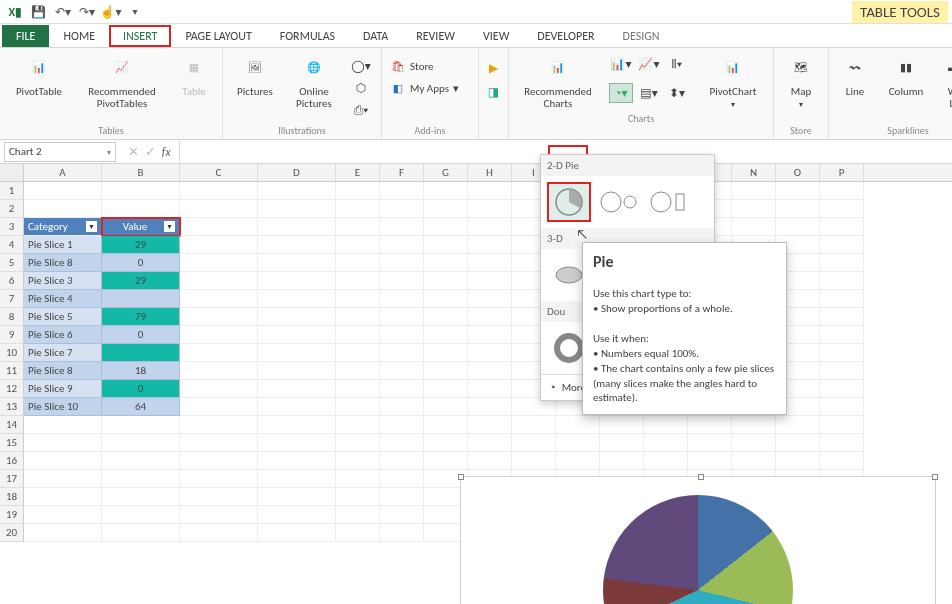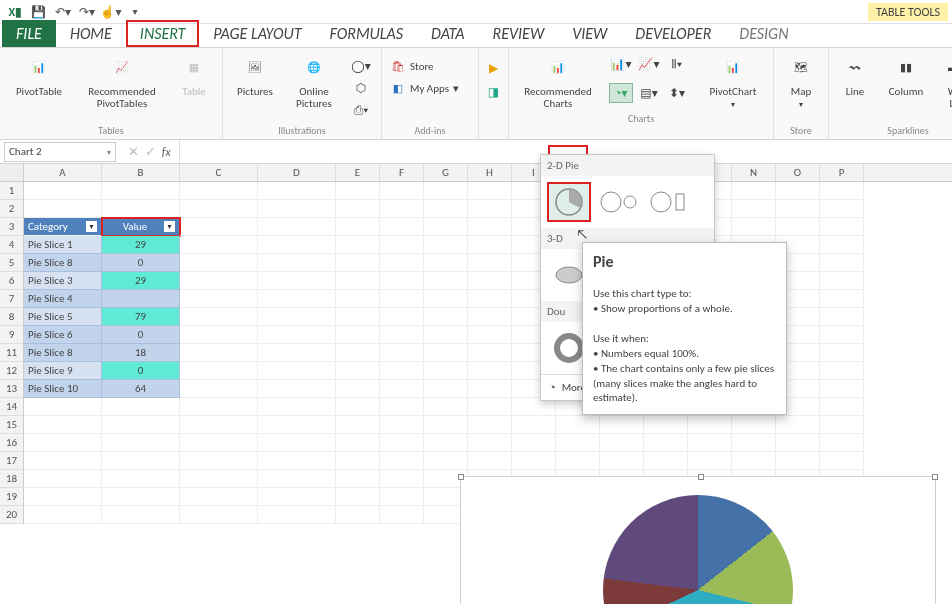--- a/index.html
+++ b/index.html
@@ -2,24 +2,24 @@
 <html><head>
 <meta charset="utf-8">
 <style>
   * { box-sizing: border-box; margin: 0; padding: 0; font-family: "Segoe UI", Calibri, sans-serif; }
   body { background: #fff; width: 952px; height: 604px; overflow: hidden; font-size: 12px; color: #444; }
 
   .titlebar { height: 24px; background: #fff; display: flex; align-items: center; border-bottom: 1px solid #e0e0e0; }
   .titlebar .qat { display:flex; align-items:center; gap:2px; padding-left:4px; }
   .qat-btn { width:22px; height:20px; display:flex; align-items:center; justify-content:center; color:#555; }
   .title-right { margin-left:auto; display:flex; align-items:center; gap:18px; padding-right:4px; font-size:12px; }
-  .tabletools { background:#fff1a8; padding:2px 8px; font-size:12px; }
+  .tabletools { background:#fff1a8; padding:2px 8px; font-size:15px; }
 
   .tabs { height: 24px; display:flex; align-items:flex-end; border-bottom:1px solid #d4d4d4; padding-left:2px; }
-  .tab { padding:4px 14px; font-size:16px; color:#444; cursor:pointer;font-style:italic; }
+  .tab { padding:4px 14px; font-size:12px; color:#444; cursor:pointer; }
   .tab.file { background:#217346; color:#fff; }
   .tab.active { color:#217346; }
   .tab.insert { border:2px solid #d22; padding:2px 12px; }
   .tab.design { color:#777; }
 
   .ribbon { height:92px; background:#f9f9f9; border-bottom:1px solid #d4d4d4; display:flex; position:relative; }
   .grp { border-right:1px solid #e2e2e2; padding:4px 8px 2px; display:flex; flex-direction:column; align-items:center; }
   .grp .row { display:flex; gap:10px; }
   .grp-label { font-size:10px; color:#888; margin-top:auto; padding-top:2px; }
   .big { display:flex; flex-direction:column; align-items:center; gap:2px; width:62px; font-size:11px; line-height:1.1; text-align:center; }
@@ -42,21 +42,21 @@
   .rows { }
   .r { display:flex; height:18px; }
   .rh { width:24px; background:#f3f3f3; border-right:1px solid #ccc; border-bottom:1px solid #ddd; text-align:center; font-size:11px; color:#555; line-height:18px;}
   .c { width:78px; border-right:1px solid #eee; border-bottom:1px solid #eee; font-size:11px; padding:0 4px; line-height:18px;}
   .c.short { width:44px;}
 
   .tbl-head { background:#4f81bd; color:#fff; display:flex; align-items:center; justify-content:space-between; padding:0 4px; font-size:11px; }
   .tbl-head .dd { color:#333; background:#fff; width:11px;height:11px; font-size:8px; text-align:center; line-height:11px;}
   .tbl-head.sel { outline:2px solid #d22; outline-offset:-1px;}
   .c.cat { background:#d6e2f1;}
-  .c.val { background:#5eead4; text-align:center;}
+  .c.val { background:#14b8a6; text-align:center;}
   .c.cat.alt { background:#c1d4eb;}
   .c.val.alt { background:#c1d4eb;}
   .c.cat, .c.val { border-right:1px solid #a8c0de; border-bottom:1px solid #a8c0de;}
 
   
   .pie-drop { position:absolute; left:540px; top:0; width:175px; background:#fff; border:1px solid #c8c8c8; box-shadow:0 3px 8px rgba(0,0,0,.2); z-index:50; font-size:11px;}
   .pd-sec { padding:4px 6px; color:#666; background:#f3f3f3; }
   .pd-row { display:flex; gap:6px; padding:6px;}
   .pd-item { width:44px; height:40px; border:1px solid transparent; display:flex; align-items:center; justify-content:center;}
   .pd-item.sel { border:2px solid #d22; background:#dfeee8;}
@@ -427,20 +427,39 @@
         <div class="c short"></div>
         <div class="c short"></div>
         <div class="c short"></div>
         <div class="c short"></div>
         <div class="c short"></div>
         <div class="c short"></div>
         <div class="c short"></div>
         <div class="c short"></div>
       </div>
       <div class="r">
+        <div class="rh">10</div>
+        <div class="c cat">Pie Slice 7</div>
+        <div class="c val"></div>
+        <div class="c"></div>
+        <div class="c"></div>
+        <div class="c short"></div>
+        <div class="c short"></div>
+        <div class="c short"></div>
+        <div class="c short"></div>
+        <div class="c short"></div>
+        <div class="c short"></div>
+        <div class="c short"></div>
+        <div class="c short"></div>
+        <div class="c short"></div>
+        <div class="c short"></div>
+        <div class="c short"></div>
+        <div class="c short"></div>
+      </div>
+      <div class="r">
         <div class="rh">11</div>
         <div class="c cat alt">Pie Slice 8</div>
         <div class="c val alt">18</div>
         <div class="c"></div>
         <div class="c"></div>
         <div class="c short"></div>
         <div class="c short"></div>
         <div class="c short"></div>
         <div class="c short"></div>
         <div class="c short"></div>

